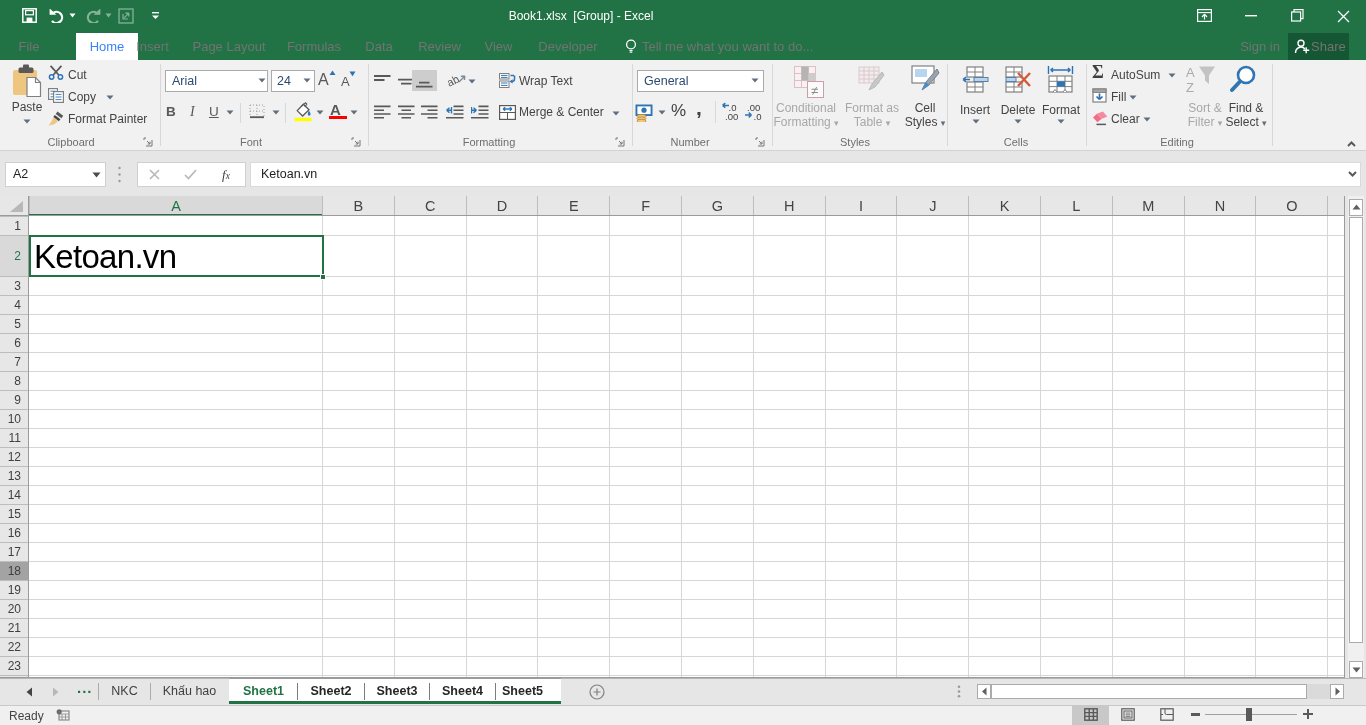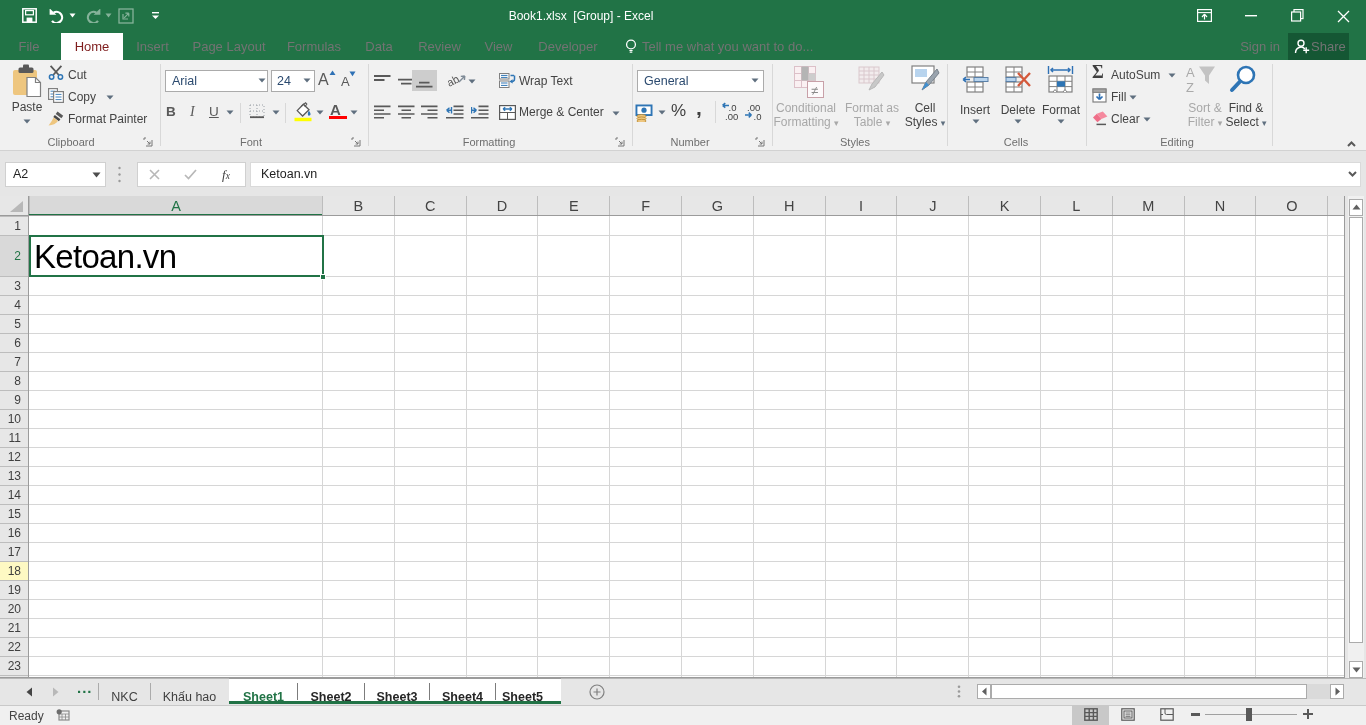--- a/index.html
+++ b/index.html
@@ -7,36 +7,36 @@
 body { font-family:"Liberation Sans", sans-serif; }
 #app { position:relative; width:1366px; height:725px; background:#fff; }
 .abs { position:absolute; }
 
 
 #titlebar { left:0; top:0; width:1366px; height:33px; background:#217346; }
 #title { left:0; top:0; width:1162px; height:33px; line-height:33px; text-align:center; color:#fff; font-size:12px; }
 
 #tabrow { left:0; top:33px; width:1366px; height:27px; background:#217346; }
 .rtab { position:absolute; top:0; height:27px; line-height:27px; color:#737373; font-size:13px; text-align:center; }
-#hometab { background:#fff; color:#7f1d1d; }
+#hometab { background:#fff; color:#3b82f6;margin-left:15px; }
 
 #ribbon { left:0; top:60px; width:1366px; height:91px; background:#f1f1f1; border-bottom:1px solid #d2d2d2; }
 .gsep { position:absolute; top:64px; height:82px; width:1px; background:#d8d8d8; }
 .glabel { position:absolute; top:136px; height:14px; font-size:11px; color:#6e6e6e; text-align:center; }
 .rlbl { font-size:12px; color:#444; }
 .dim { color:#a8a8a8; }
 .launch { position:absolute; width:10px; height:10px; }
 
 #fbar { left:0; top:151px; width:1366px; height:45px; background:#e6e6e6; }
 .whitebox { position:absolute; background:#fff; border:1px solid #d0d0d0; }
 
 #sheet { left:0; top:196px; width:1366px; height:482px; background:#e6e6e6; }
 
 #tabbar { left:0; top:678px; width:1366px; height:27px; background:#e6e6e6; border-top:1px solid #b7b7b7; }
-.stab { position:absolute; top:679px; height:25px; line-height:25px; font-size:12.5px; color:#3f3f3f; text-align:center;margin-top:6px; }
+.stab { position:absolute; top:679px; height:25px; line-height:25px; font-size:12.5px; color:#3f3f3f; text-align:center; }
 .stab.sel { background:#fff; font-weight:bold; }
 .tsep { position:absolute; top:683px; height:17px; width:1px; background:#ababab; }
 
 #statusbar { left:0; top:705px; width:1366px; height:20px; background:#f0f0f0; border-top:1px solid #c9c9c9; font-size:12px; color:#444; }
 </style>
 </head>
 <body>
 <div id="app">
   <div class="abs" id="titlebar"></div>
 
@@ -459,21 +459,21 @@
   <div class="abs" style="left:0px;top:370.6px;width:29px;height:19.1px;background:#e7e7e7;color:#3f3f3f;font-size:12px;text-align:right;padding-right:8px;line-height:19.1px;border-top:1px solid #bdbdbd">8</div>
   <div class="abs" style="left:0px;top:389.7px;width:29px;height:19.0px;background:#e7e7e7;color:#3f3f3f;font-size:12px;text-align:right;padding-right:8px;line-height:19.0px;border-top:1px solid #bdbdbd">9</div>
   <div class="abs" style="left:0px;top:408.7px;width:29px;height:19.0px;background:#e7e7e7;color:#3f3f3f;font-size:12px;text-align:right;padding-right:8px;line-height:19.0px;border-top:1px solid #bdbdbd">10</div>
   <div class="abs" style="left:0px;top:427.7px;width:29px;height:19.1px;background:#e7e7e7;color:#3f3f3f;font-size:12px;text-align:right;padding-right:8px;line-height:19.1px;border-top:1px solid #bdbdbd">11</div>
   <div class="abs" style="left:0px;top:446.8px;width:29px;height:19.0px;background:#e7e7e7;color:#3f3f3f;font-size:12px;text-align:right;padding-right:8px;line-height:19.0px;border-top:1px solid #bdbdbd">12</div>
   <div class="abs" style="left:0px;top:465.8px;width:29px;height:19.0px;background:#e7e7e7;color:#3f3f3f;font-size:12px;text-align:right;padding-right:8px;line-height:19.0px;border-top:1px solid #bdbdbd">13</div>
   <div class="abs" style="left:0px;top:484.8px;width:29px;height:19.1px;background:#e7e7e7;color:#3f3f3f;font-size:12px;text-align:right;padding-right:8px;line-height:19.1px;border-top:1px solid #bdbdbd">14</div>
   <div class="abs" style="left:0px;top:503.9px;width:29px;height:19.0px;background:#e7e7e7;color:#3f3f3f;font-size:12px;text-align:right;padding-right:8px;line-height:19.0px;border-top:1px solid #bdbdbd">15</div>
   <div class="abs" style="left:0px;top:522.9px;width:29px;height:19.0px;background:#e7e7e7;color:#3f3f3f;font-size:12px;text-align:right;padding-right:8px;line-height:19.0px;border-top:1px solid #bdbdbd">16</div>
   <div class="abs" style="left:0px;top:541.9px;width:29px;height:19.0px;background:#e7e7e7;color:#3f3f3f;font-size:12px;text-align:right;padding-right:8px;line-height:19.0px;border-top:1px solid #bdbdbd">17</div>
-  <div class="abs" style="left:0px;top:560.9px;width:29px;height:19.1px;background:#fef9c3;color:#3f3f3f;font-size:12px;text-align:right;padding-right:8px;line-height:19.1px;border-top:1px solid #bdbdbd">18</div>
+  <div class="abs" style="left:0px;top:560.9px;width:29px;height:19.1px;background:#a3a3a3;color:#3f3f3f;font-size:12px;text-align:right;padding-right:8px;line-height:19.1px;border-top:1px solid #bdbdbd">18</div>
   <div class="abs" style="left:0px;top:580.0px;width:29px;height:19.0px;background:#e7e7e7;color:#3f3f3f;font-size:12px;text-align:right;padding-right:8px;line-height:19.0px;border-top:1px solid #bdbdbd">19</div>
   <div class="abs" style="left:0px;top:599.0px;width:29px;height:19.0px;background:#e7e7e7;color:#3f3f3f;font-size:12px;text-align:right;padding-right:8px;line-height:19.0px;border-top:1px solid #bdbdbd">20</div>
   <div class="abs" style="left:0px;top:618.0px;width:29px;height:19.1px;background:#e7e7e7;color:#3f3f3f;font-size:12px;text-align:right;padding-right:8px;line-height:19.1px;border-top:1px solid #bdbdbd">21</div>
   <div class="abs" style="left:0px;top:637.1px;width:29px;height:19.0px;background:#e7e7e7;color:#3f3f3f;font-size:12px;text-align:right;padding-right:8px;line-height:19.0px;border-top:1px solid #bdbdbd">22</div>
   <div class="abs" style="left:0px;top:656.1px;width:29px;height:19.0px;background:#e7e7e7;color:#3f3f3f;font-size:12px;text-align:right;padding-right:8px;line-height:19.0px;border-top:1px solid #bdbdbd">23</div>
   <div class="abs" style="left:0px;top:675.1px;width:29px;height:1.9px;background:#e7e7e7;border-top:1px solid #bdbdbd"></div>
   <div class="abs" style="left:28px;top:196px;width:1px;height:481px;background:#9b9b9b"></div>
   <div class="abs" style="left:322px;top:216px;width:1px;height:461px;background:#d6d6d6"></div>
   <div class="abs" style="left:393.8px;top:216px;width:1px;height:461px;background:#d6d6d6"></div>
   <div class="abs" style="left:465.6px;top:216px;width:1px;height:461px;background:#d6d6d6"></div>

